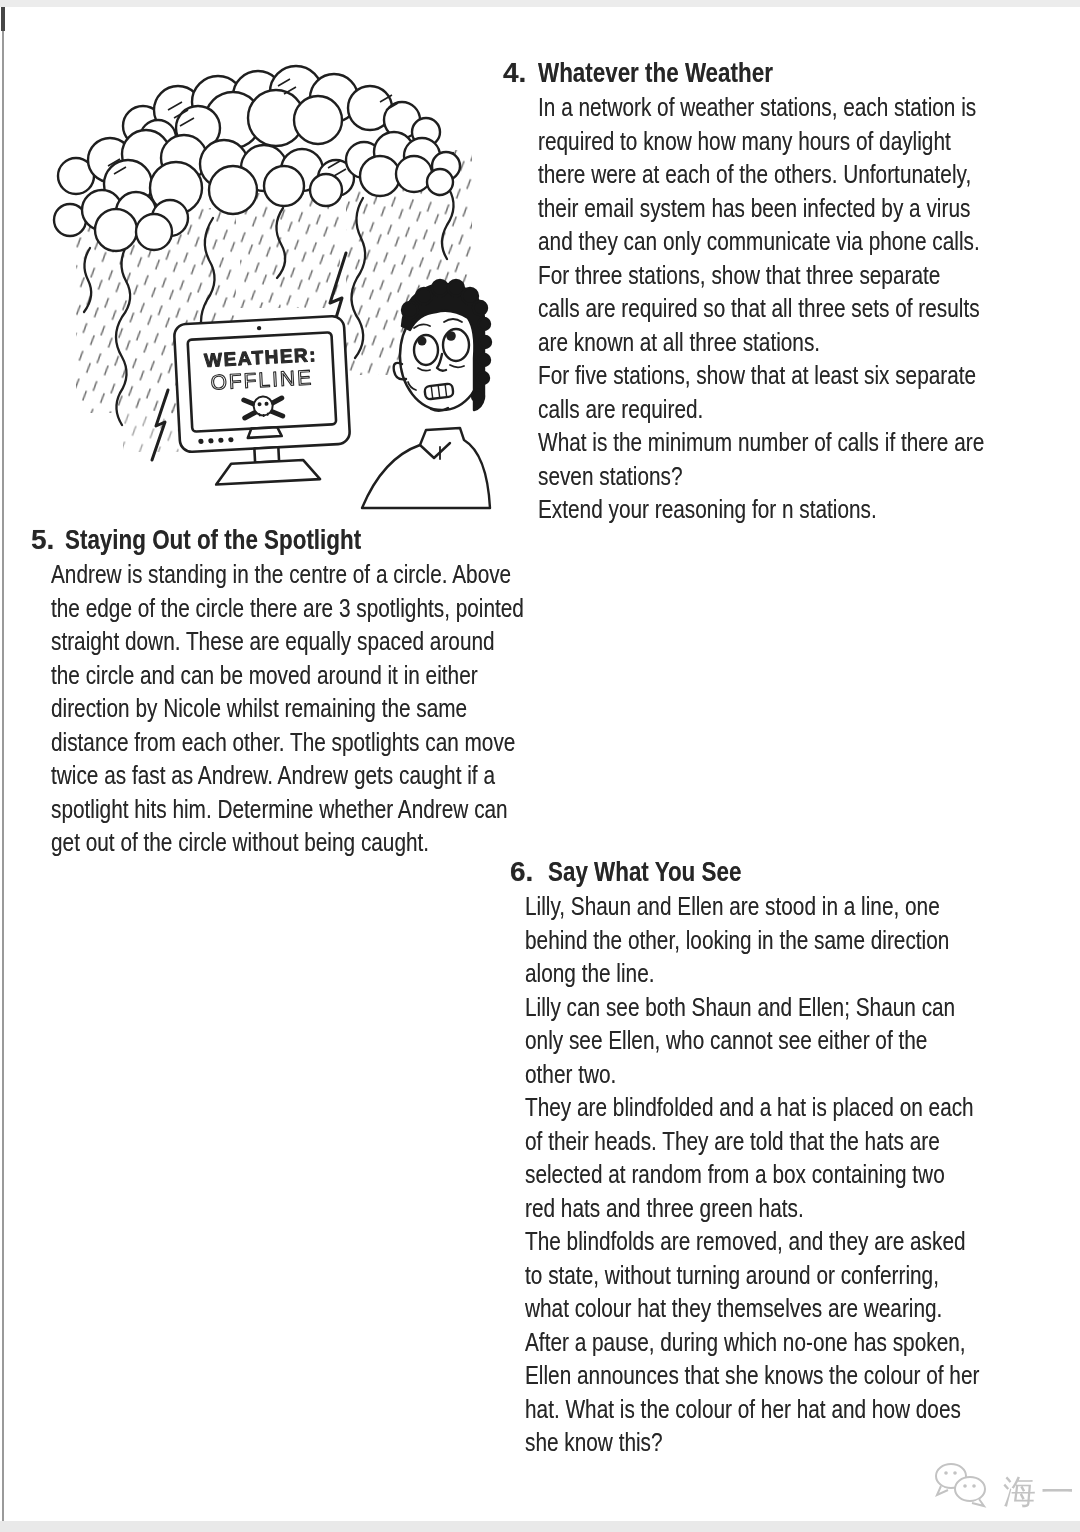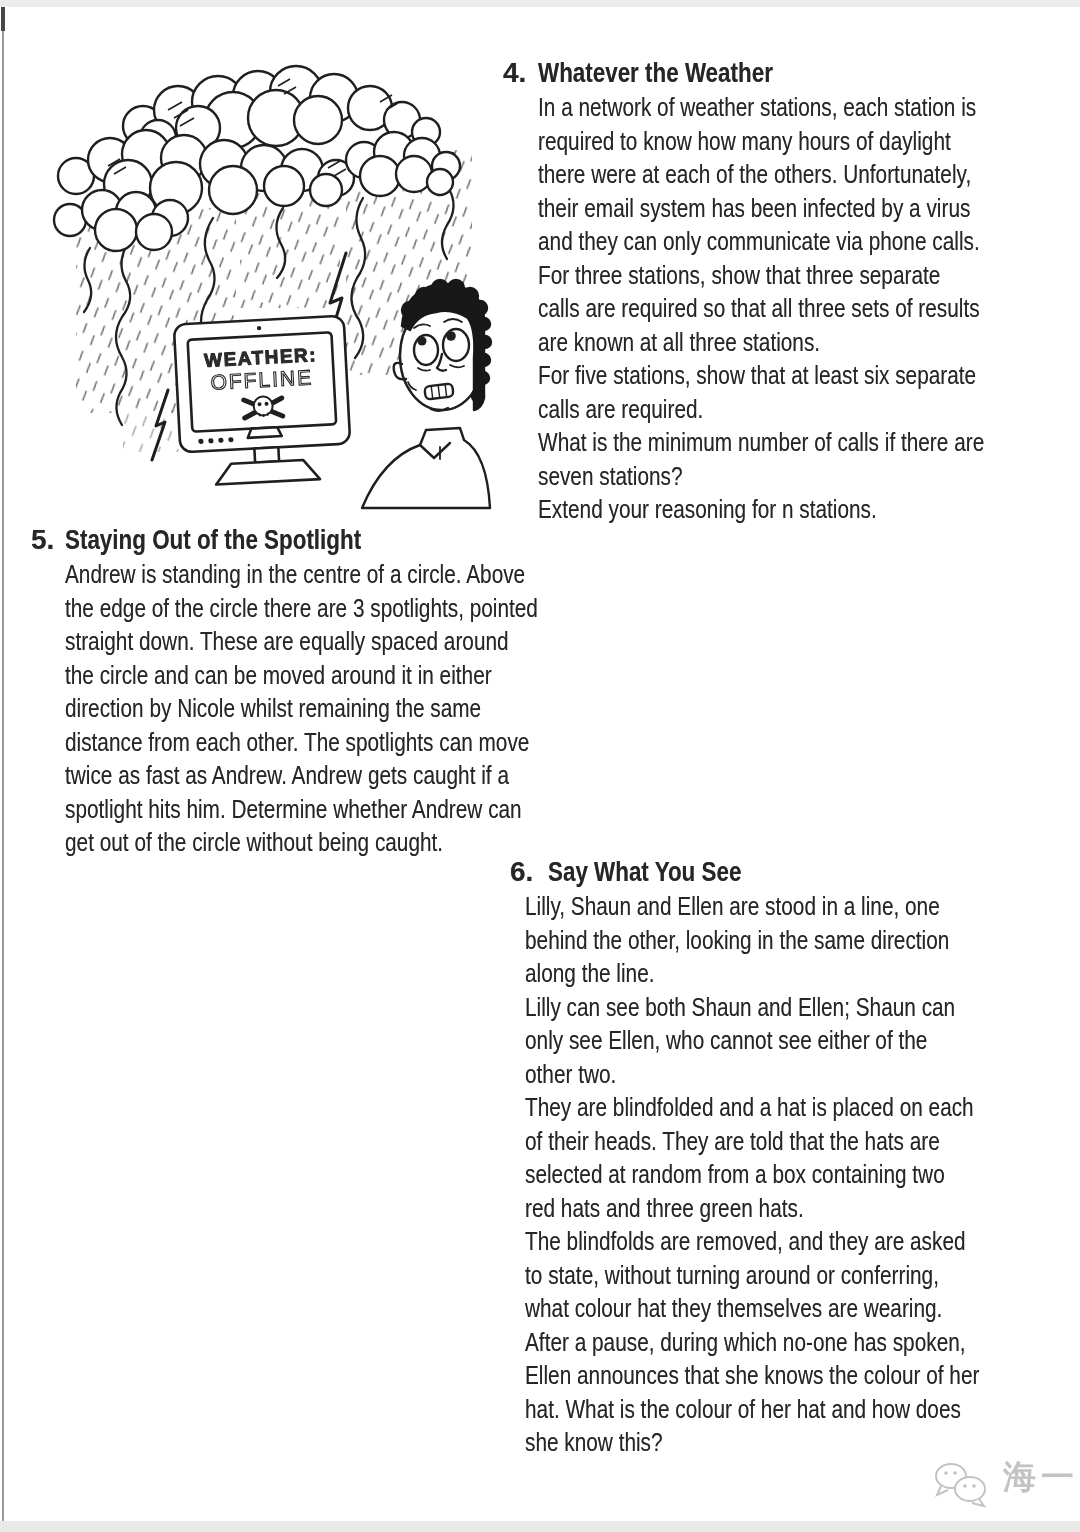--- a/index.html
+++ b/index.html
@@ -22,24 +22,24 @@
   .problem{position:absolute;}
   .p-head{display:flex;align-items:baseline;font-weight:bold;font-size:28px;line-height:35px;
           text-shadow:0 0 0.7px rgba(35,35,35,0.45);}
   .p-num{flex:none;}
   .p-title{white-space:nowrap;transform:scaleX(0.80);transform-origin:0 60%;}
   .p-body{font-size:26px;line-height:33.5px;margin-top:1px;
           text-shadow:0 0 0.7px rgba(35,35,35,0.4);}
   .text-line{white-space:nowrap;transform:scaleX(0.80);transform-origin:0 55%;}
 
   .p4{left:503px;top:55px;}  .p4 .p-num{width:35px;} .p4 .p-body{margin-left:35px;}
-  .p5{left:31px;top:522px;}  .p5 .p-num{width:34px;} .p5 .p-body{margin-left:34px;}
+  .p5{left:31px;top:522px;}  .p5 .p-num{width:34px;} .p5 .p-body{margin-left:20px;}
   .p6{left:510px;top:854px;} .p6 .p-num{width:38px;} .p6 .p-body{margin-left:15px;}
 
-  .watermark{position:absolute;left:928px;top:1460px;display:flex;align-items:flex-start;gap:9px;font-weight:bold;}
+  .watermark{position:absolute;left:928px;top:1460px;display:flex;align-items:flex-end;gap:9px;}
   .wm-text{font-size:33px;color:#c3c3c3;letter-spacing:5px;line-height:1;}
 </style>
 </head>
 <body>
 
 <div class="edge-top"></div>
 <div class="edge-left"></div>
 <div class="edge-bottom"></div>
 
 <figure class="illustration">

